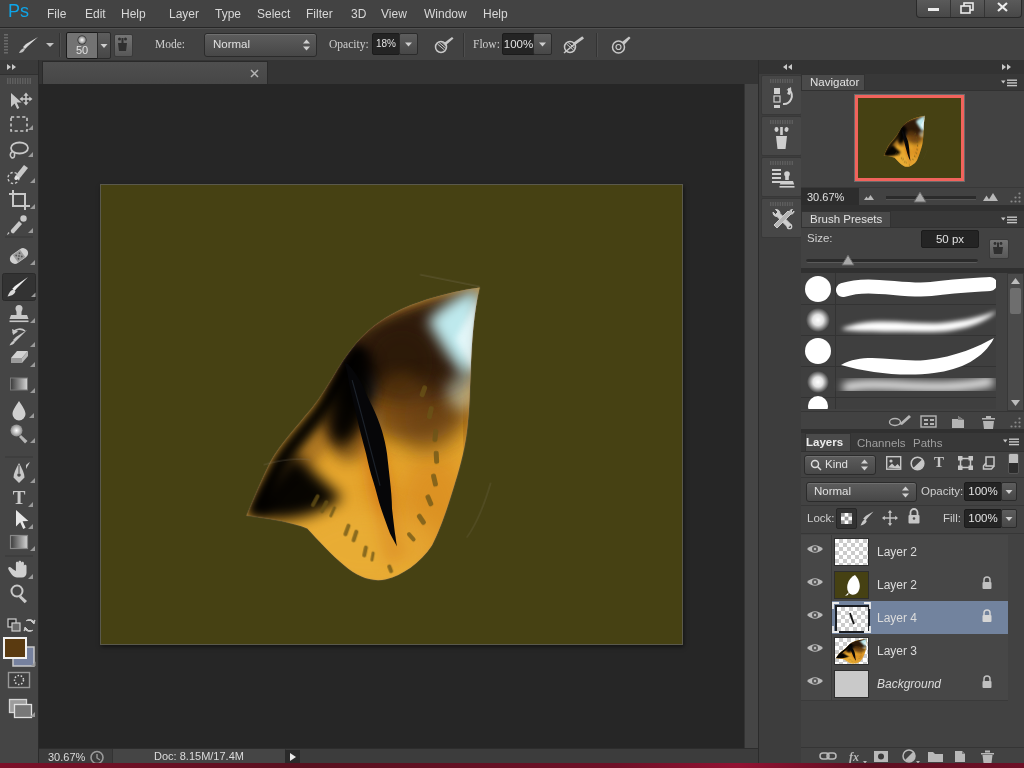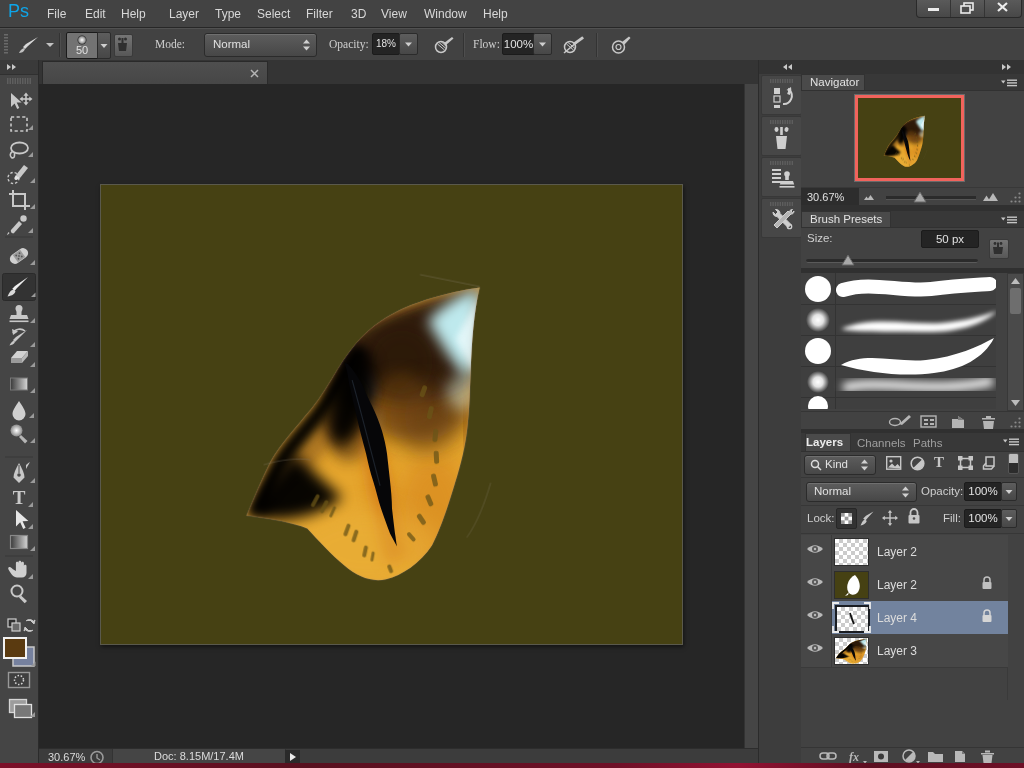--- a/index.html
+++ b/index.html
@@ -816,20 +816,34 @@
           <path d="M1,6 Q9,-1.5 17,6 Q9,13.5 1,6 Z" fill="#b9b9b9"></path>
           <circle cx="9" cy="6" r="3" fill="#585858"></circle>
           <circle cx="9" cy="6" r="1.2" fill="#b9b9b9"></circle>
         </svg>
       <div class="eyecol"></div>
       <div class="lthumb checker"><svg width="33" height="26" viewBox="140 95 246 306" preserveAspectRatio="none">
             <use href="#eyegroup"></use>
           </svg></div>
       <span class="lname">Layer 3</span>
     </div>
+    <div class="lrow" style="top:607px">
+      <svg class="eye" width="18" height="12">
+          <path d="M1,6 Q9,-1.5 17,6 Q9,13.5 1,6 Z" fill="#b9b9b9"></path>
+          <circle cx="9" cy="6" r="3" fill="#585858"></circle>
+          <circle cx="9" cy="6" r="1.2" fill="#b9b9b9"></circle>
+        </svg>
+      <div class="eyecol"></div>
+        <div class="lthumb" style="background:#c9c9c9"></div>
+      <span class="lname" style="font-style:italic">Background</span>
+      <svg class="locksym" width="12" height="14">
+          <path d="M3,6 v-2 a3,3 0 0 1 6,0 V6" fill="none" stroke="#c0c0c0" stroke-width="1.5"></path>
+          <rect x="1.5" y="6" width="9" height="7" rx="1" fill="#c0c0c0"></rect>
+        </svg>
+    </div>
 
     <div class="abs" style="left:0;top:687px;width:223px;height:16px;border-top:1px solid #353535;background:#424242">
       <svg width="223" height="16">
         <g stroke="#b9b9b9" fill="none" stroke-width="1.5">
           <rect x="19" y="5" width="9" height="6" rx="3"></rect>
             <rect x="26" y="5" width="9" height="6" rx="3"></rect>
         </g>
         <text x="48" y="12.5" font-size="12" font-style="italic" font-weight="bold" fill="#b9b9b9" font-family="Liberation Serif,serif">fx</text>
         <path d="M62,13 l4,0 -2,2.5 z" fill="#b9b9b9"></path>
         <rect x="73" y="3" width="14" height="11" fill="#b9b9b9"></rect>

